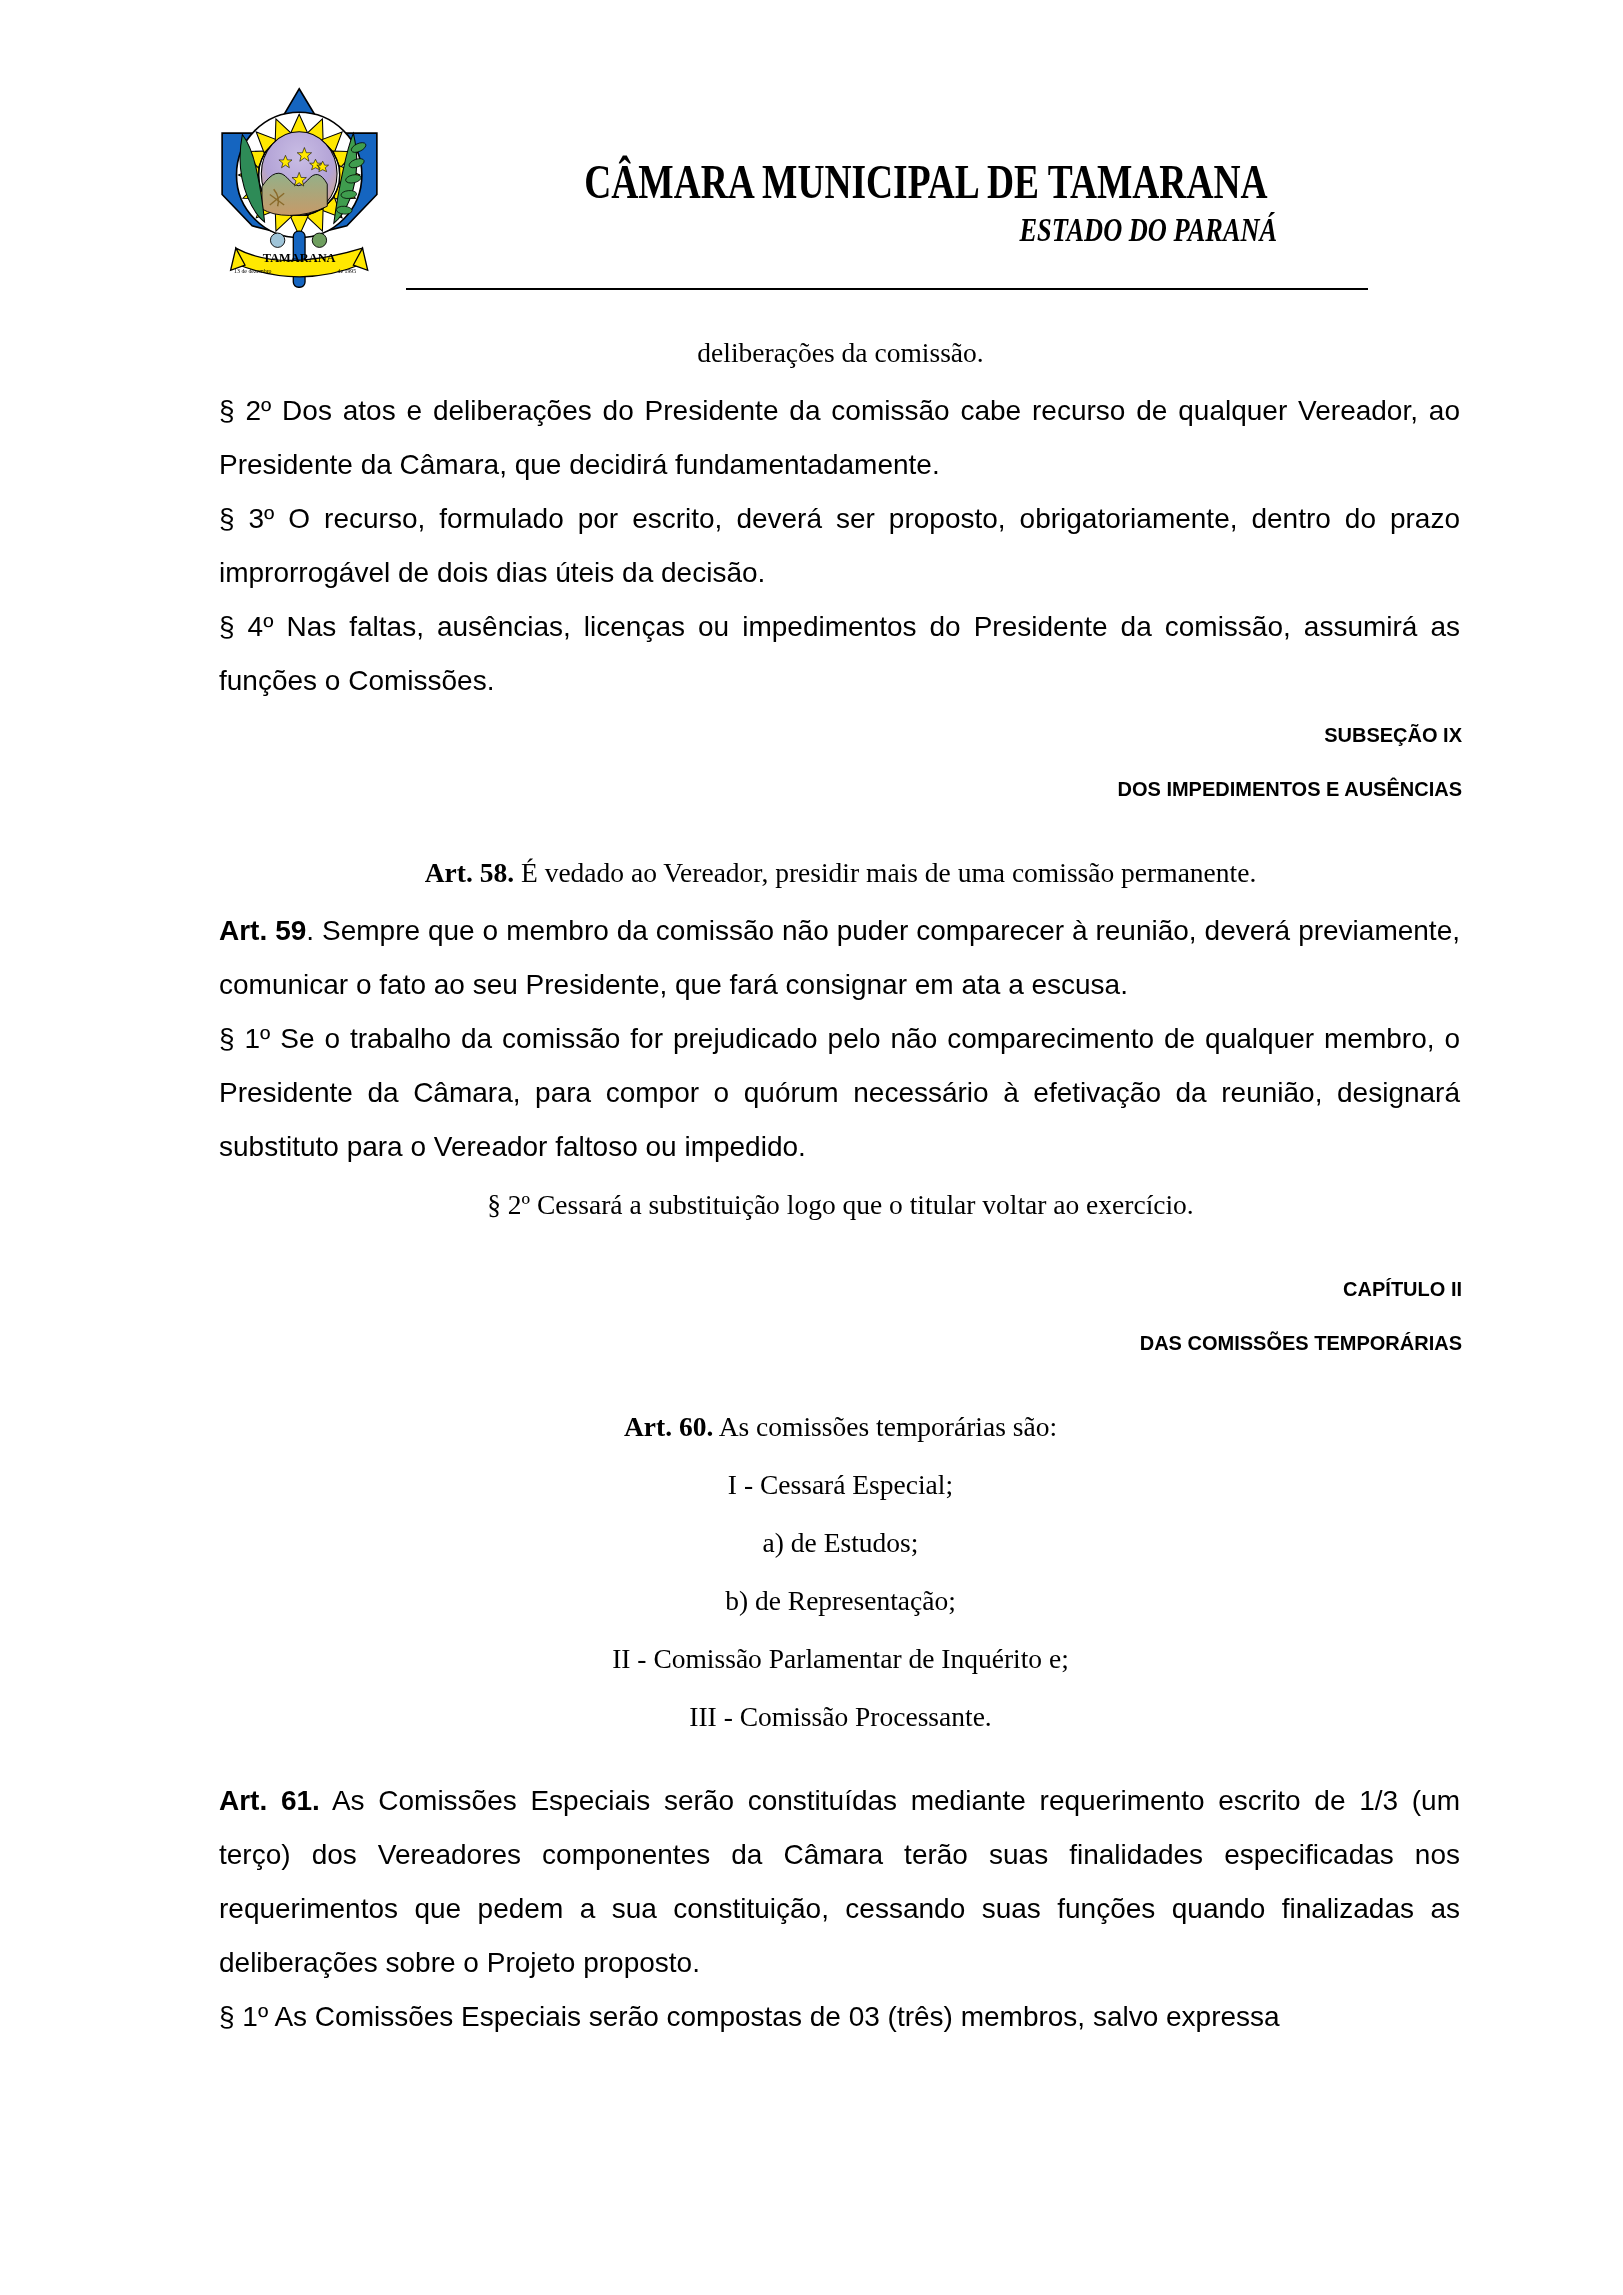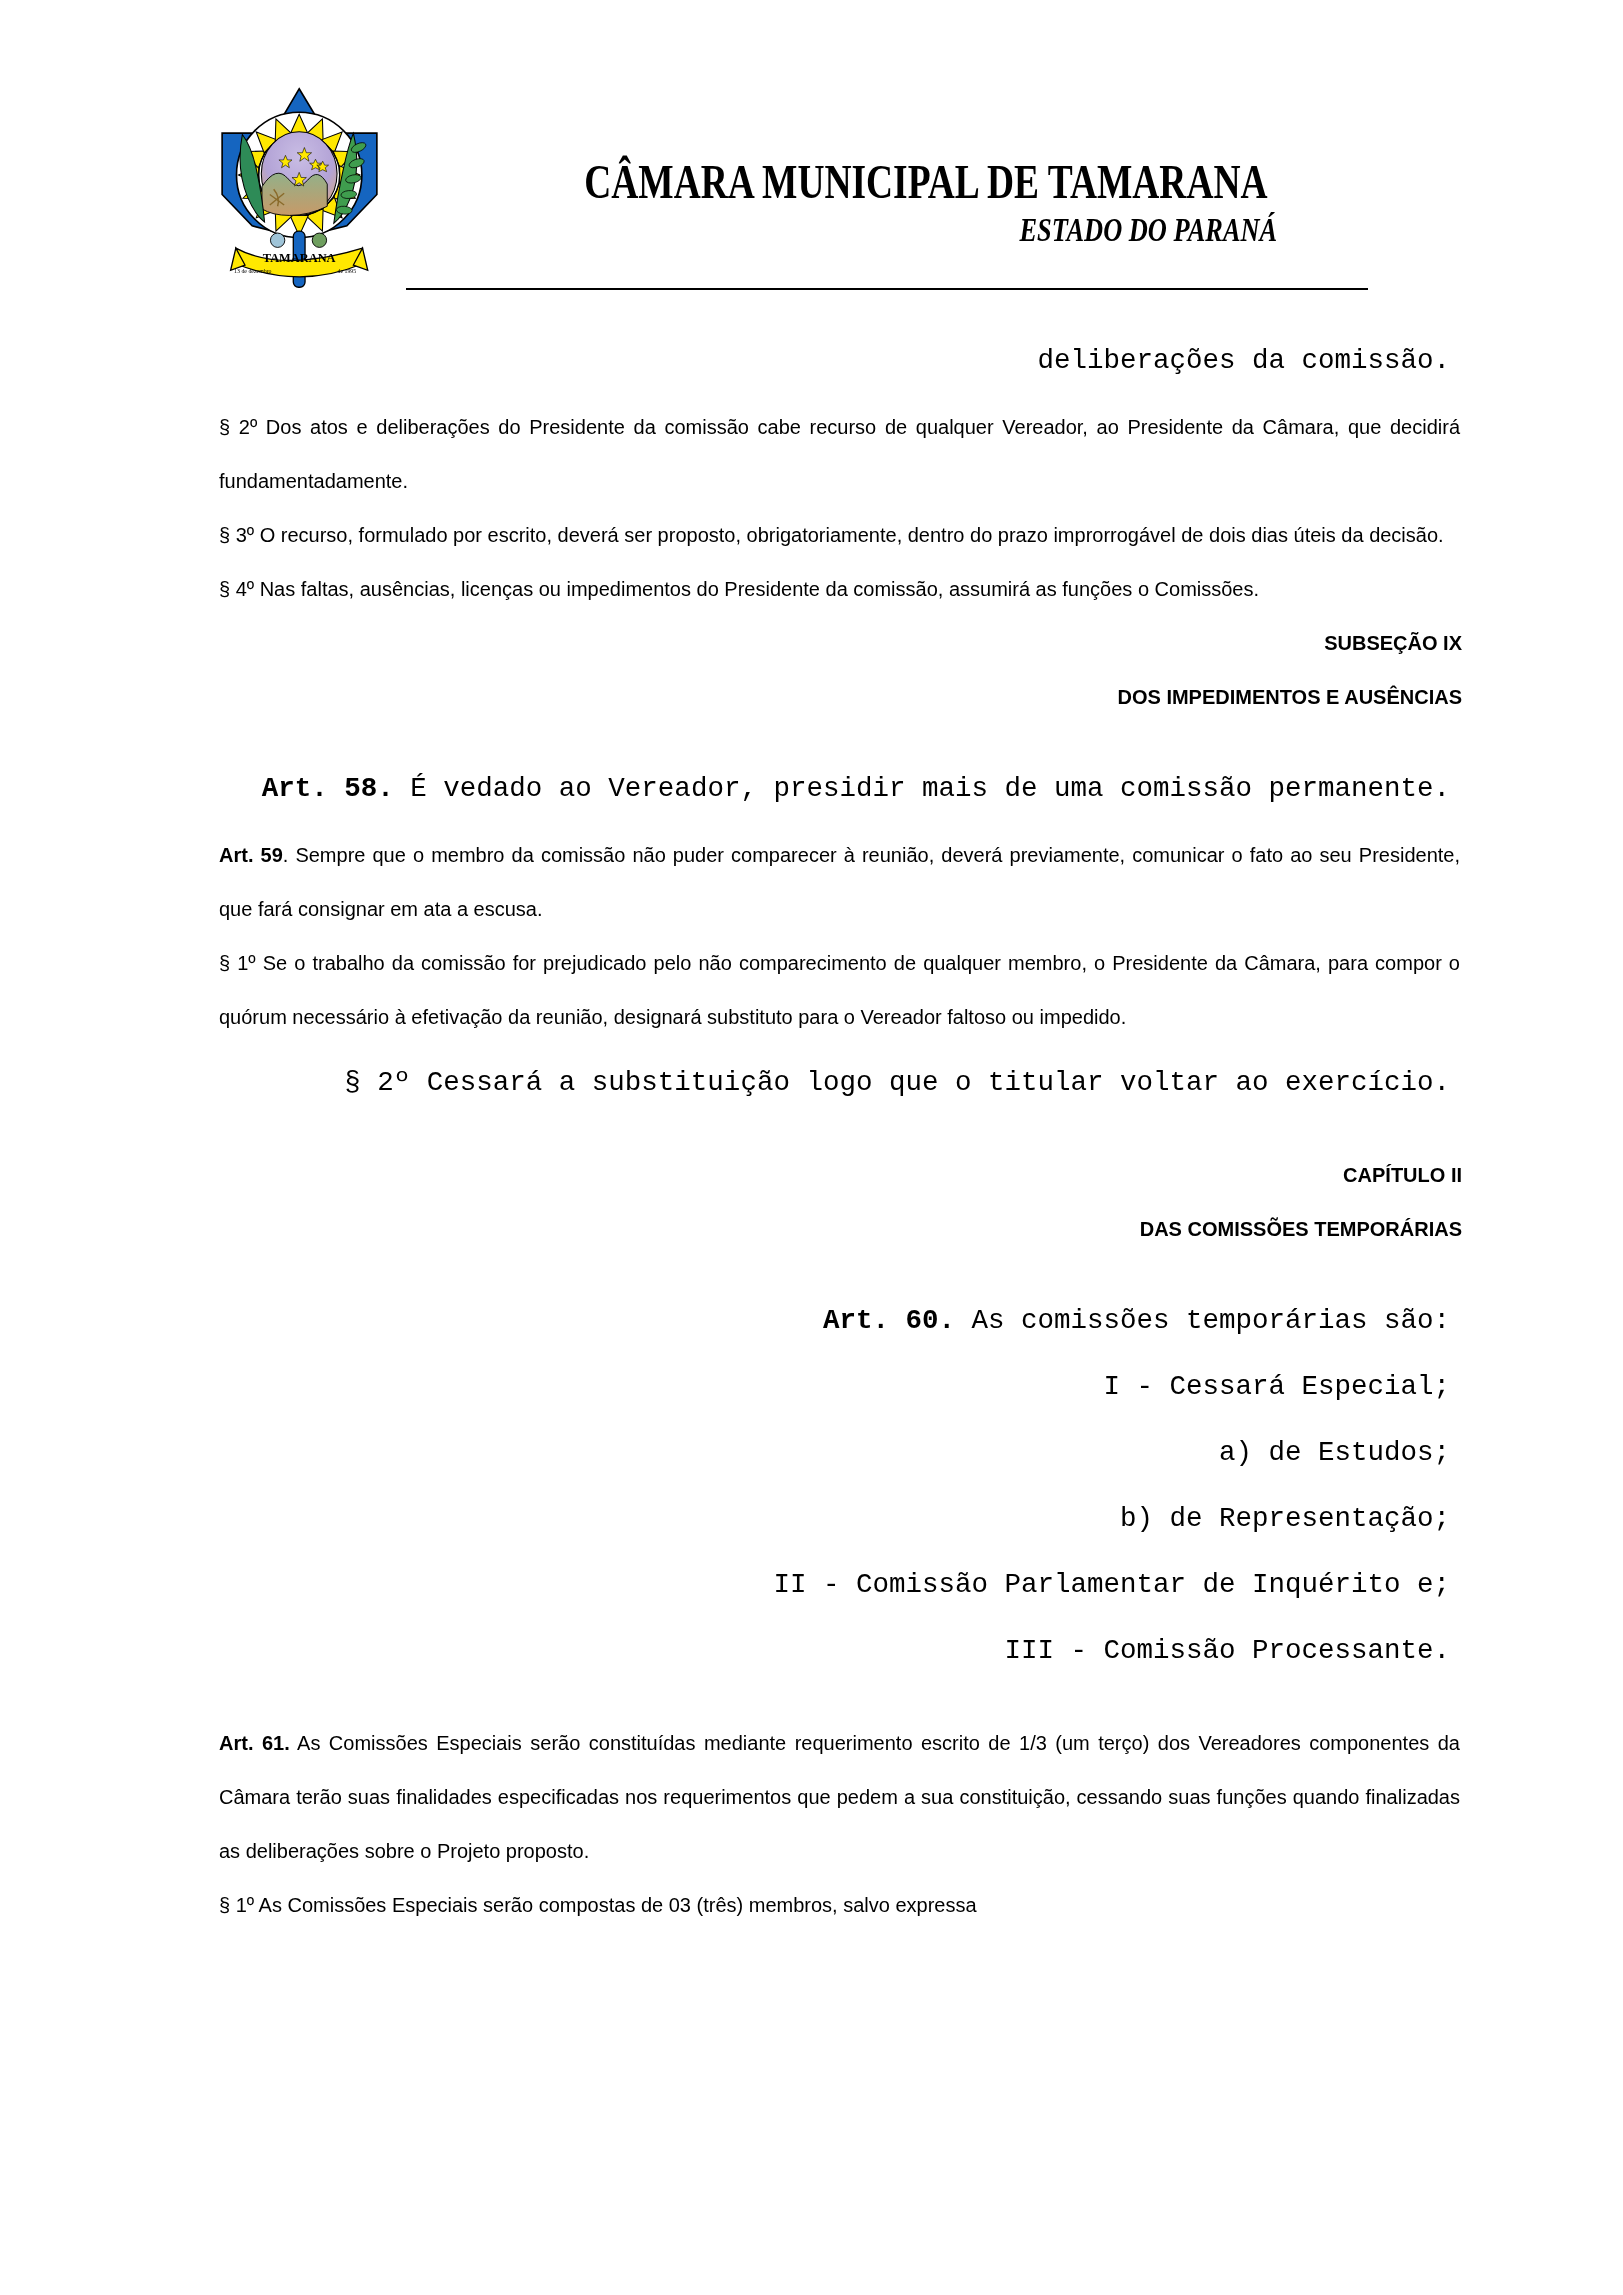--- a/index.html
+++ b/index.html
@@ -82,34 +82,34 @@
   
   .content {
     position: absolute;
     left: 219px;
     top: 322px;
     width: 1243px;
   }
 
   p.para {
     margin: 0 2px 0 0;
-    font-size: 20px;
+    font-size: 28px;
     line-height: 54px;
     text-align: justify;
     text-justify: inter-word;
     font-family: "Liberation Sans", sans-serif;
     word-spacing: 0px;
   }
 
   p.nojust {
-    margin: 12px;
+    margin: 4px;
     font-size: 27.5px;
     line-height: 54px;
-    text-align: right;
-    font-family: Liberation Mono, monospace;
+    text-align: center;
+    font-family: Liberation Serif, serif;
   }
 
   .b { font-weight: bold; }
 
   h2.centered {
     margin: 0;
     font-size: 20px;
     line-height: 54px;
     font-weight: bold;
     text-align: right;

